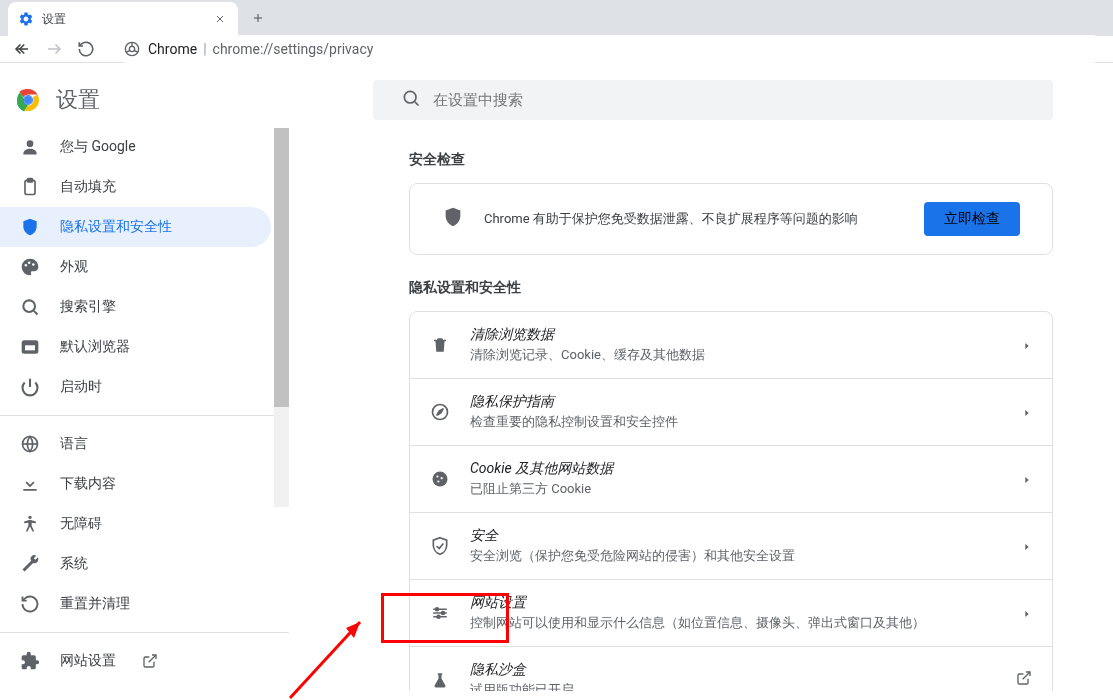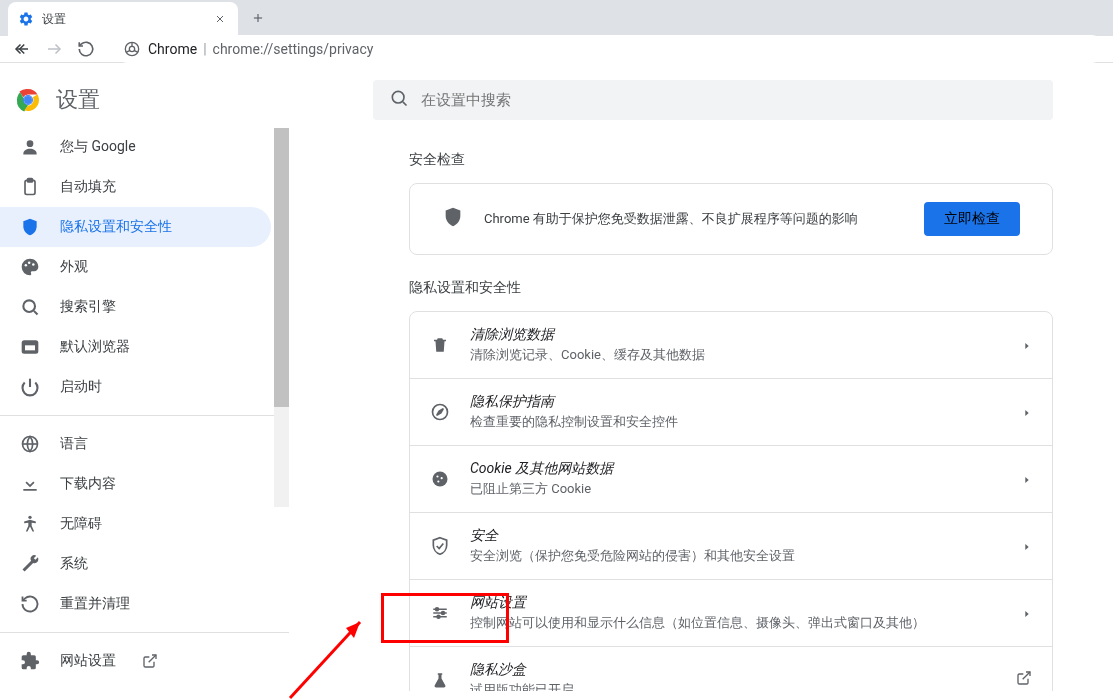--- a/index.html
+++ b/index.html
@@ -21,36 +21,36 @@
 .omni-icon { color: #5f6368; display: flex; }
 .omni-text { font-size: 14px; color: #202124; }
 .omni-text .sep { color: #9aa0a6; margin: 0 6px; }
 .omni-text .url { color: #5f6368; }
 
 
 .settings-page { display: flex; height: calc(700px - 72px); }
 .settings-header { position: absolute; top: 72px; left: 0; right: 0; height: 56px; display: flex; align-items: center; padding-left: 16px; background: #fff; z-index: 2; }
 .chrome-logo { width: 24px; height: 24px; margin-right: 16px; }
 .settings-title { font-size: 22px; color: #5f6368; }
-.search-box { margin-left: auto; margin-right: 60px; display: flex; align-items: center; background: #f1f3f4; border-radius: 4px; height: 40px; width: 680px; padding: 0 16px; gap: 12px; }
+.search-box { margin-left: auto; margin-right: 60px; display: flex; align-items: center; background: #f1f3f4; border-radius: 4px; height: 40px; width: 680px; padding: 0 28px; gap: 12px; }
 .search-box input { border: none; background: transparent; outline: none; font-size: 15px; color: #5f6368; flex: 1; }
 
 .sidebar { width: 289px; padding-top: 64px; overflow-y: auto; border-right: none; position: relative; }
 .sidebar::after { content: ''; position: absolute; right: 0; top: 64px; bottom: 0; width: 12px; }
 .sidebar-scroll { position: absolute; right: 0; top: 64px; width: 15px; height: 380px; background: #f1f1f1; }
 .sidebar-thumb { position: absolute; right: 0; top: 64px; width: 15px; height: 280px; background: #c1c1c1; }
 .side-item { display: flex; align-items: center; height: 40px; padding: 0 20px; gap: 20px; font-size: 14px; color: #3c4043; cursor: pointer; border-radius: 0 20px 20px 0; margin-right: 18px; }
 .side-item.active { background: #e8f0fe; color: #1a73e8; }
 .side-item.active .side-icon { color: #1a73e8; }
 .side-icon { width: 20px; height: 20px; display: flex; align-items: center; justify-content: center; color: #5f6368; }
 .side-divider { height: 1px; background: #e0e0e0; margin: 8px 0; }
 .ext-link { width: 16px; height: 16px; margin-left: 6px; color: #5f6368; }
 
 .content { flex: 1; padding-top: 64px; overflow-y: auto; padding-left: 120px; padding-right: 60px; }
-.section-title { font-size: 14px; color: #3c4043; margin: 24px 0 14px 0; font-weight: 400; }
+.section-title { font-size: 14px; color: #3c4043; margin: 24px 0 14px 0; font-weight: 700; }
 
 .card { background: #fff; border: 1px solid #e0e0e0; border-radius: 8px; }
 .safety-card { display: flex; align-items: center; padding: 18px 32px; gap: 20px; }
 .safety-icon { color: #5f6368; }
 .safety-text { flex: 1; font-size: 13px; color: #3c4043; }
 .check-btn { background: #1a73e8; color: #000000; border: none; padding: 8px 20px; border-radius: 4px; font-size: 14px; cursor: pointer; }
 
 .list-item { display: flex; align-items: center; padding: 14px 20px; gap: 20px; border-bottom: 1px solid #e0e0e0; cursor: pointer; }
 .list-item:last-child { border-bottom: none; }
 .list-icon { width: 20px; height: 20px; color: #5f6368; display: flex; align-items: center; justify-content: center; }

